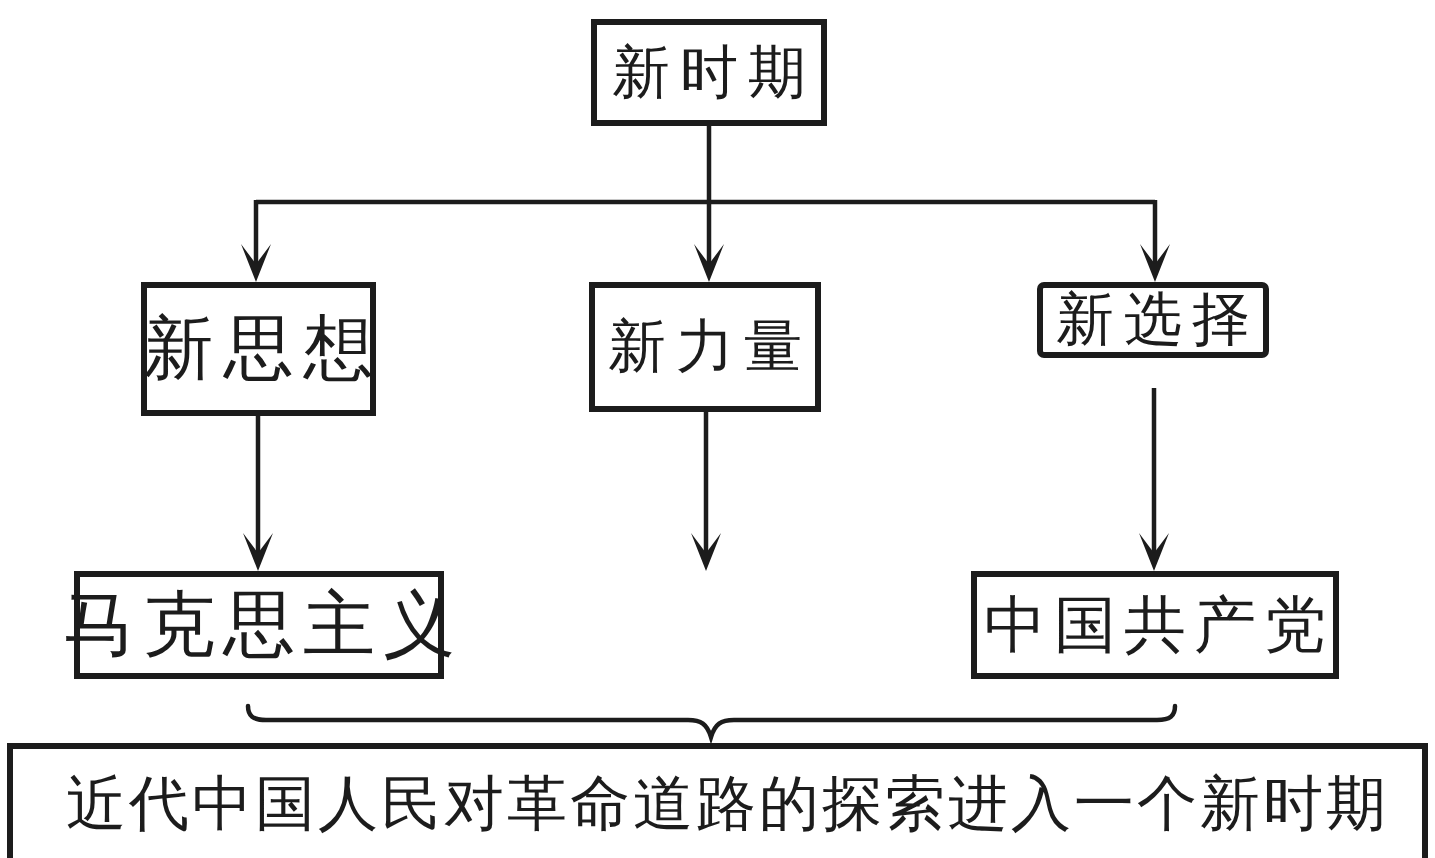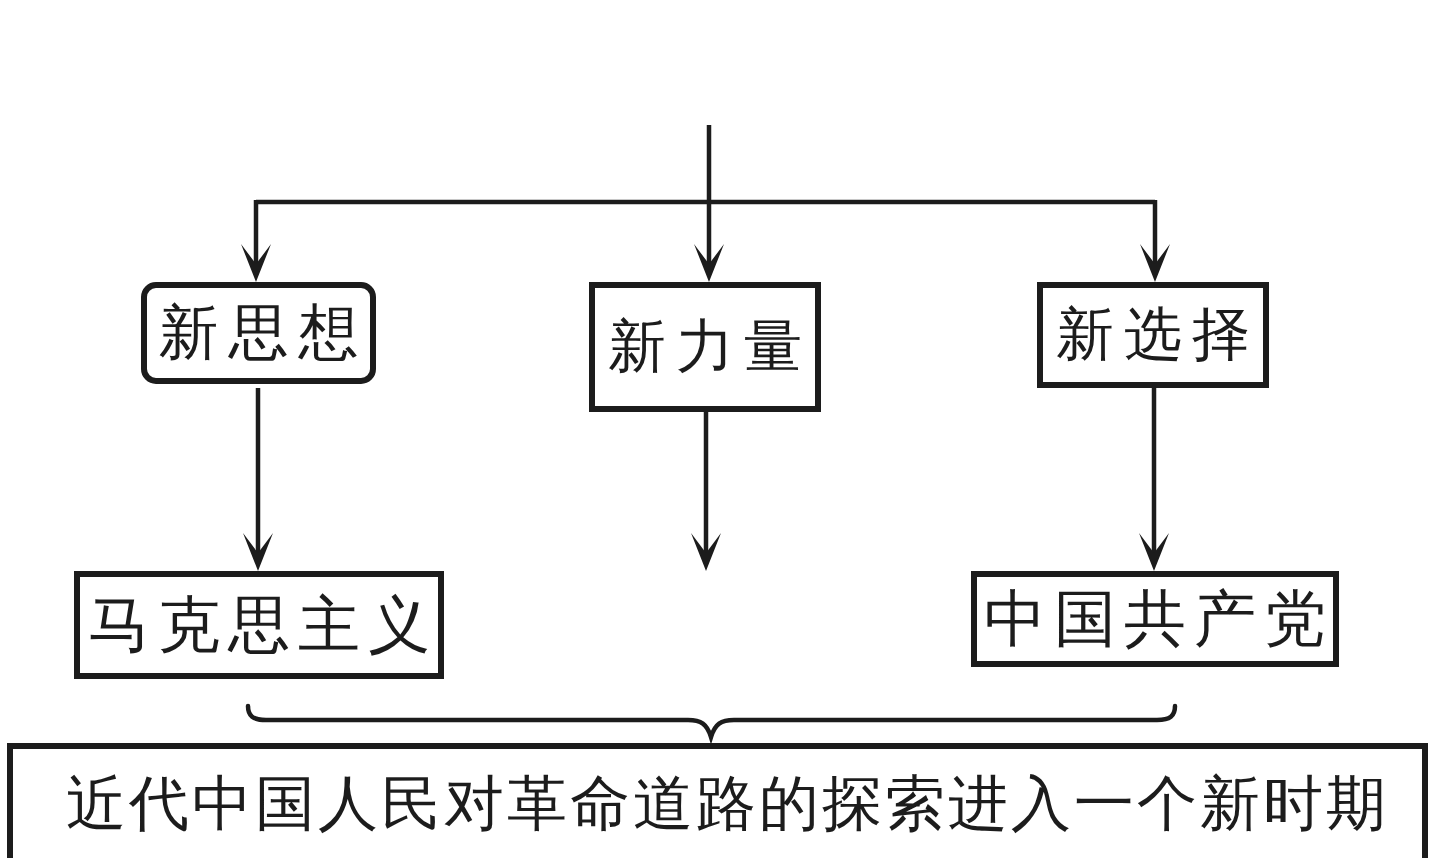--- a/index.html
+++ b/index.html
@@ -30,26 +30,26 @@
     border: 6px solid #1c1c1c;
     background: #ffffff;
     display: flex;
     align-items: center;
     justify-content: center;
     text-align: center;
     z-index: 1;
     white-space: nowrap;
   }
   .node-root     { left: 591px;  top: 19px;  width: 236px;  height: 107px; font-size: 58px; letter-spacing: 10px; text-indent: 10px; }
-  .node-l2-0     { left: 141px;  top: 282px; width: 235px;  height: 102px; font-size: 60px; letter-spacing: 10px; text-indent: 10px; border-radius: 15px; }
+  .node-l2-0     { left: 141px;  top: 282px; width: 235px;  height: 134px; font-size: 70px; letter-spacing: 10px; text-indent: 10px; }
   .node-l2-1     { left: 589px;  top: 282px; width: 232px;  height: 130px; font-size: 58px; letter-spacing: 10px; text-indent: 10px; }
-  .node-l2-2     { left: 1037px; top: 282px; width: 232px;  height: 106px; font-size: 58px; letter-spacing: 10px; text-indent: 10px; }
-  .node-l3-0     { left: 74px;   top: 571px; width: 370px;  height: 108px; font-size: 62px; letter-spacing: 8px;  text-indent: 8px; }
+  .node-l2-2     { left: 1037px; top: 282px; width: 232px;  height: 76px; font-size: 58px; letter-spacing: 10px; text-indent: 10px; border-radius: 7px; }
+  .node-l3-0     { left: 74px;   top: 571px; width: 370px;  height: 108px; font-size: 72px; letter-spacing: 8px;  text-indent: 8px; }
   .node-l3-1     { left: 554px;  top: 571px; width: 304px;  height: 108px; font-size: 62px; letter-spacing: 8px;  text-indent: 8px; }
-  .node-l3-2     { left: 971px;  top: 571px; width: 368px;  height: 96px; font-size: 62px; letter-spacing: 8px;  text-indent: 8px; }
+  .node-l3-2     { left: 971px;  top: 571px; width: 368px;  height: 108px; font-size: 62px; letter-spacing: 8px;  text-indent: 8px; }
   .node-conclusion {
     left: 7px; top: 743px; width: 1421px; height: 122px;
     font-size: 60px; letter-spacing: 3px; text-indent: 3px; padding-left: 17px;
   }
 </style>
 </head>
 <body>
 
 <div class="canvas">
 
@@ -78,20 +78,23 @@
 
     <path d="M 248 706
              C 248 716, 253 720, 266 720
              L 688 720
              C 701 720, 707 724, 711 737
              C 715 724, 721 720, 734 720
              L 1157 720
              C 1170 720, 1175 716, 1175 706" stroke="#1c1c1c" stroke-width="4.5" fill="none" stroke-linecap="round"></path>
   </svg>
 
+  <div class="node node-root">
+    <span>新时期</span>
+  </div>
 
   <div class="node node-l2-0">
     <span>新思想</span>
   </div>
   <div class="node node-l2-1">
     <span>新力量</span>
   </div>
   <div class="node node-l2-2">
     <span>新选择</span>
   </div>

